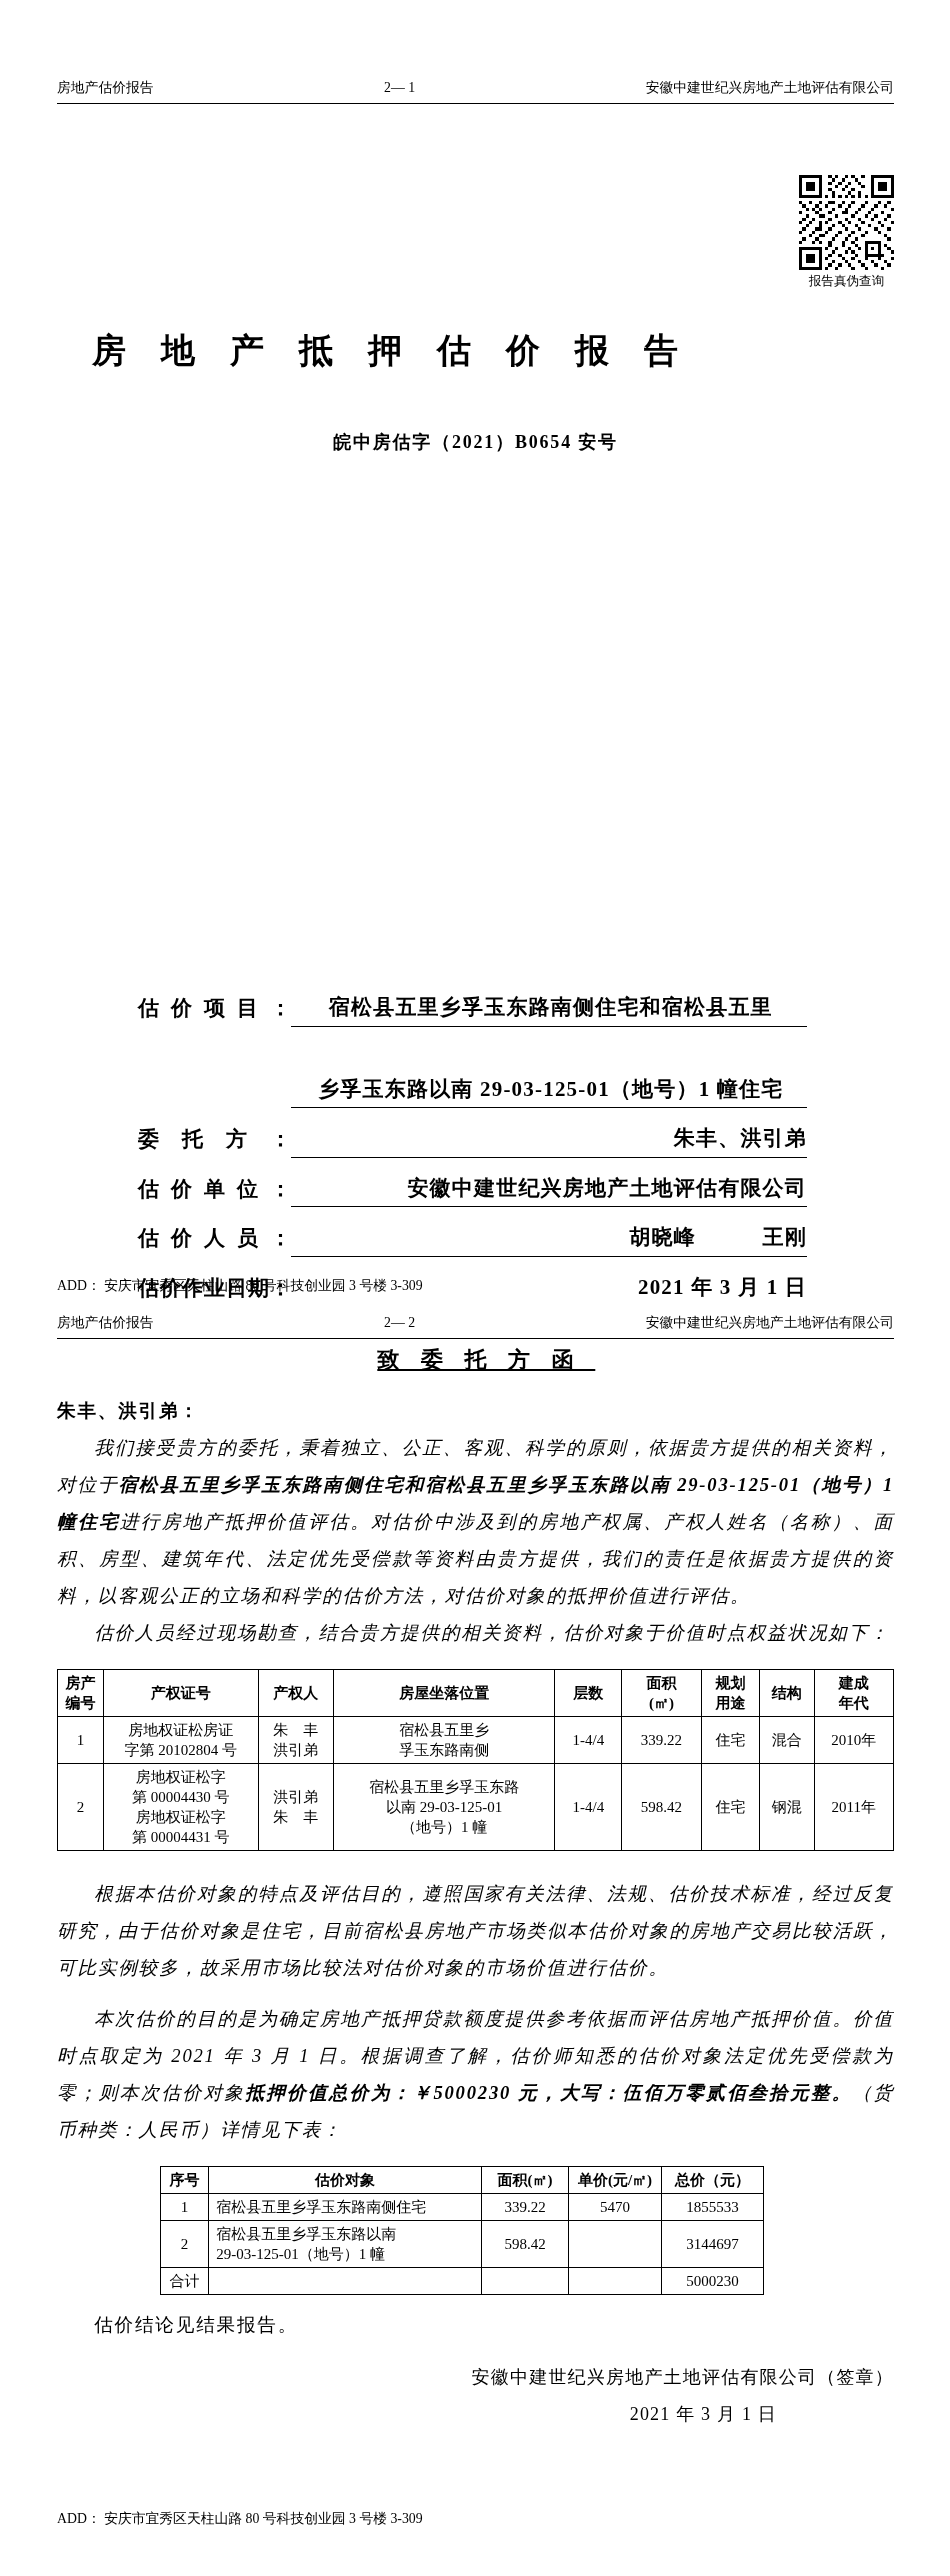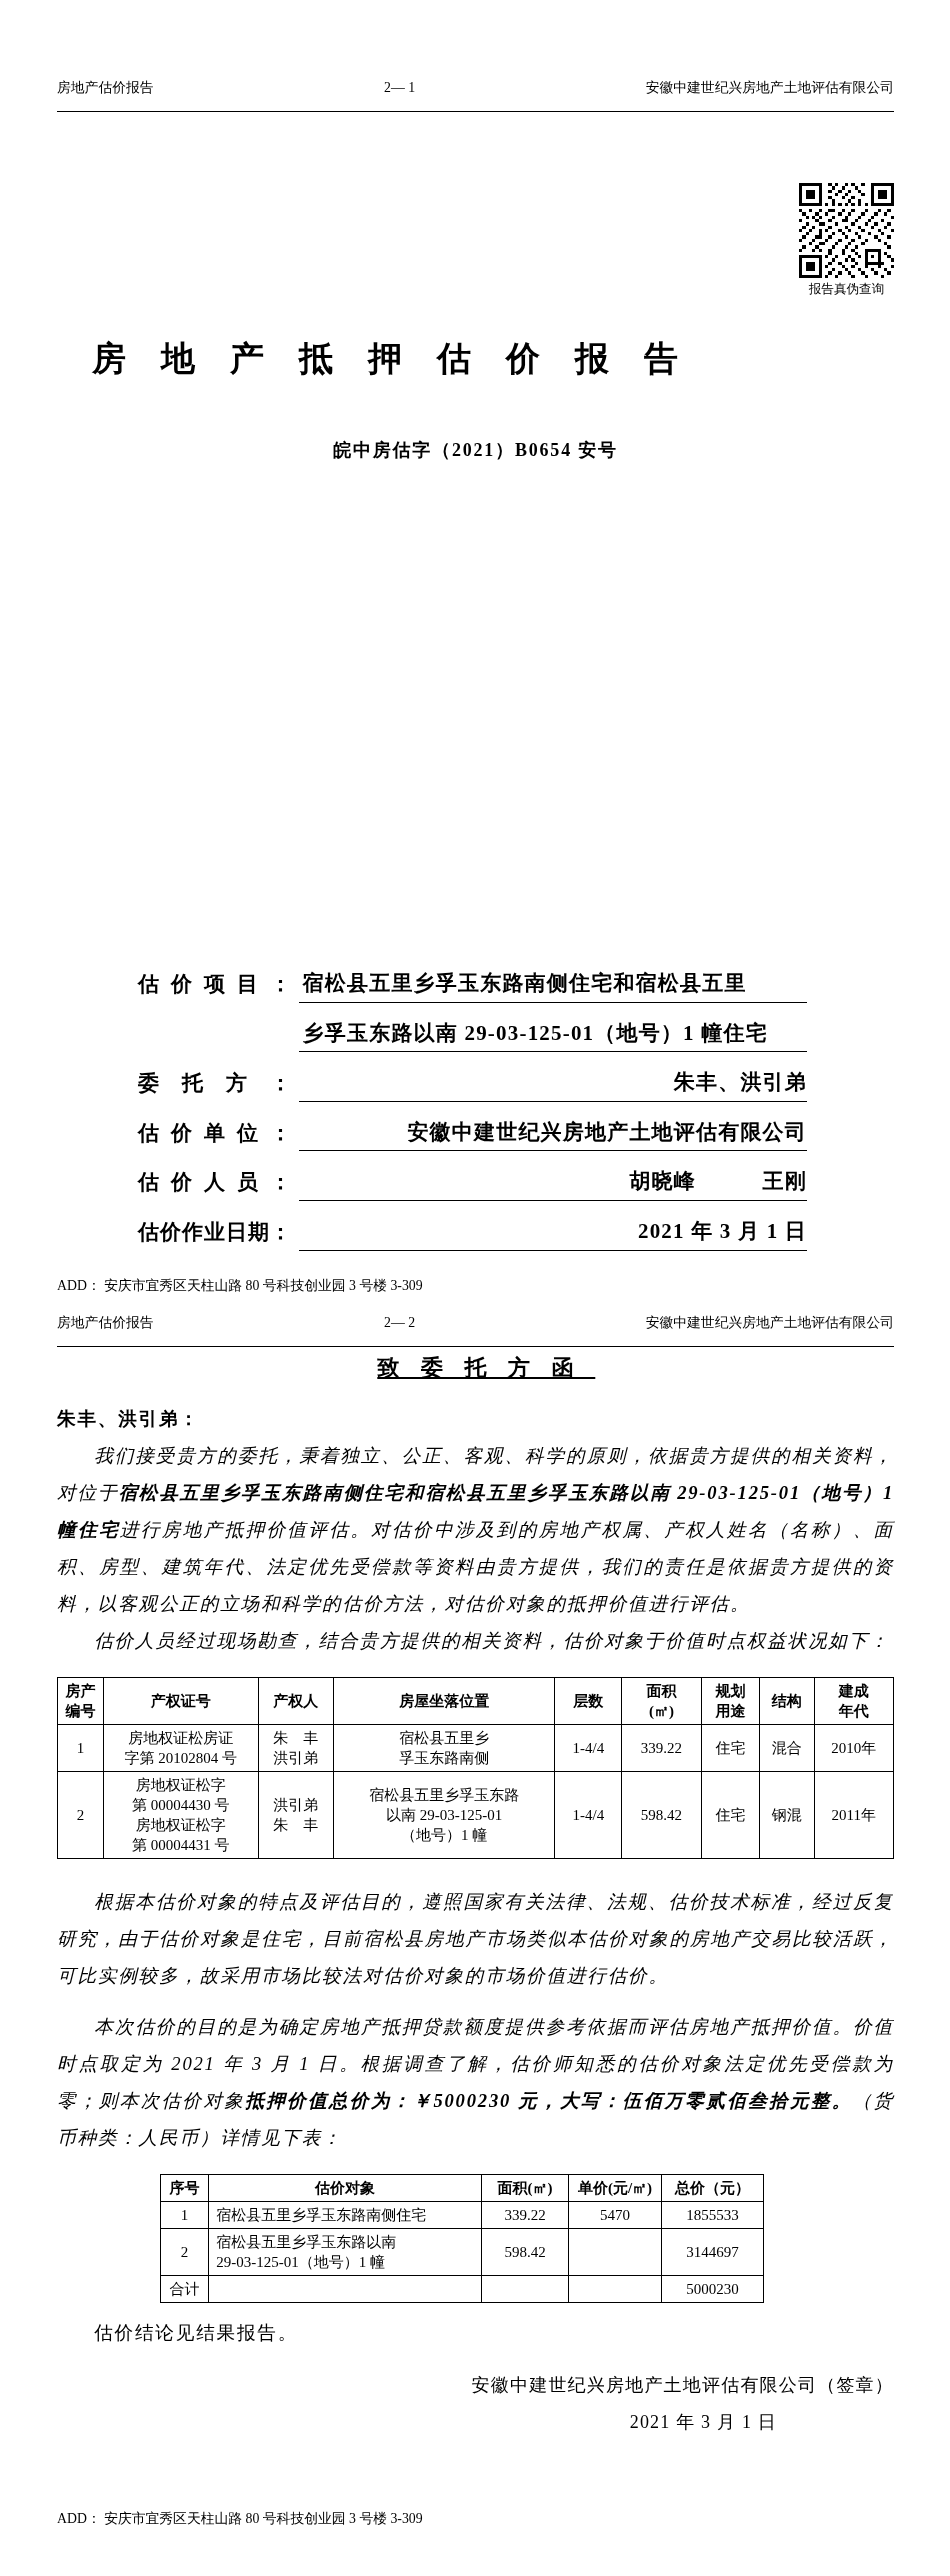--- a/index.html
+++ b/index.html
@@ -7,51 +7,51 @@
     position:relative; width:951px; margin:0 auto; background:#ffffff; color:#000;
     font-family:"Liberation Serif","DejaVu Serif",serif;
   }
   .page { position:relative; box-sizing:border-box; width:951px; padding:0 57px; overflow:hidden; }
   .page1 { height:1306px; }
   .page2 { height:1270px; }
 
   .doc-header {
     display:flex; justify-content:space-between; align-items:flex-end;
     font-size:13.8px; line-height:18px;
-    border-bottom:1.8px solid #000; padding-bottom:14px;
+    border-bottom:1.8px solid #000; padding-bottom:6px;
   }
   .page1 .doc-header { padding-top:79px; }
   .page2 .doc-header { padding-top:8.4px; }
 
   .qr-wrap { display:flex; justify-content:flex-end; margin-top:71px; }
   .qr-box { width:95px; text-align:center; }
   .qr-box svg { width:95px; height:95px; display:block; }
   .qr-caption { font-size:12.6px; line-height:17px; margin-top:3px; }
 
   .main-title {
     margin:37px 0 0 0; text-align:left; font-size:34px; line-height:47px;
     font-weight:bold; letter-spacing:35px; padding-left:35px; white-space:nowrap;
   }
   .doc-number {
     margin-top:55px; text-align:center; font-size:18px; line-height:26px;
     font-weight:bold; letter-spacing:1.8px;
   }
 
   .form-block { margin:506px 87px 0 81px; }
-  .form-row { display:flex; align-items:flex-end; margin-bottom:16px;gap:8px; }
+  .form-row { display:flex; align-items:flex-end; margin-bottom:16px; }
   .form-label {
     flex:0 0 153px; width:153px; font-size:21px; line-height:29px; font-weight:bold;
     text-align:justify; text-align-last:justify; padding-bottom:3.6px;
   }
   .form-spacer { flex:0 0 153px; }
   .form-value {
     flex:1; border-bottom:1.8px solid #000; font-size:21px; line-height:29px;
     font-weight:bold; text-align:right; padding-bottom:3.6px; letter-spacing:1.2px;
   }
-  .form-value.left { text-align:left; padding-left:3.6px; }
+  .form-value.left { text-align:center; padding-left:3.6px;margin-top:32px; }
 
   .doc-footer { position:absolute; left:57px; font-size:13.8px; line-height:18px; }
   .page1 .doc-footer { top:1277px; }
   .page2 .doc-footer { top:1204px; }
 
   .letter-title {
     margin:6px 0 0 0; text-align:center; font-size:22px; line-height:29px;
     font-weight:bold; letter-spacing:21.6px; padding-left:21.6px;text-decoration:underline;
   }
   .salutation { margin-top:18px; font-size:18.6px; line-height:37px; font-weight:bold; letter-spacing:1.8px; }

